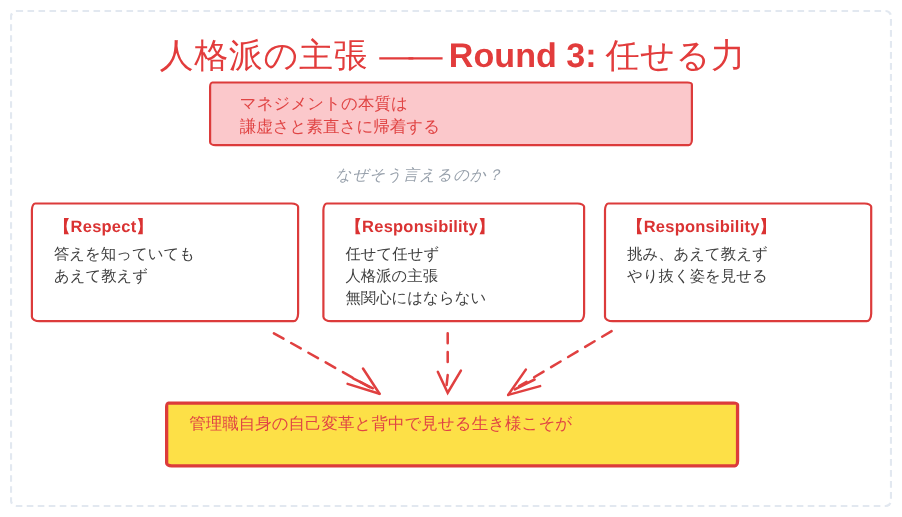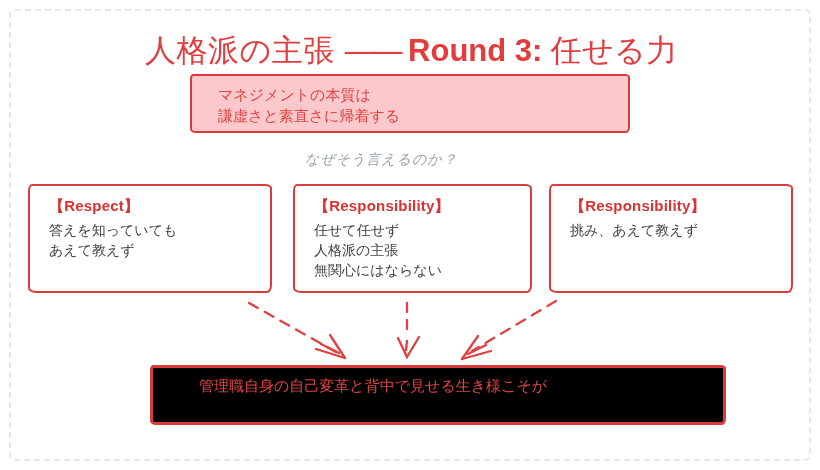--- a/index.html
+++ b/index.html
@@ -79,26 +79,26 @@
     line-height: 20px;
   }
   .arrows {
     position: absolute;
     left: 0; top: 0;
     pointer-events: none;
   }
   .conclusion-box {
     position: absolute;
     left: 150px; top: 365px;
-    width: 576px; height: 60px;
+    width: 522px; height: 60px;
     box-sizing: border-box;
-    background: #000000;
+    background: #fde047;
     border: 3px solid #dc3b3b;
     border-radius: 3px 5px 4px 6px / 5px 3px 6px 4px;
-    padding: 7px 0 0 46px;
+    padding: 7px 0 0 19px;
     color: #e04444;
     font-size: 15px;
     line-height: 21px;
   }
 </style>
 </head>
 <body>
 
 <div class="canvas">
 
@@ -122,20 +122,21 @@
   <div class="reason-box b2">
     <div class="reason-header">【Responsibility】</div>
     <div class="reason-line">任せて任せず</div>
     <div class="reason-line">人格派の主張</div>
     <div class="reason-line">無関心にはならない</div>
   </div>
 
   <div class="reason-box b3">
     <div class="reason-header">【Responsibility】</div>
     <div class="reason-line">挑み、あえて教えず</div>
+    <div class="reason-line">やり抜く姿を見せる</div>
   </div>
 
   <svg class="arrows" width="820" height="470" viewBox="0 0 820 470">
     <g stroke="#e04040" stroke-width="2.3" fill="none" stroke-linecap="round">
 
       <g>
         <path d="M249,303 L336,352" stroke-dasharray="10 8"></path>
         <path d="M345,358 L316,349"></path>
         <path d="M345,358 L330,335"></path>
         <path d="M339,353 L321,344"></path>

